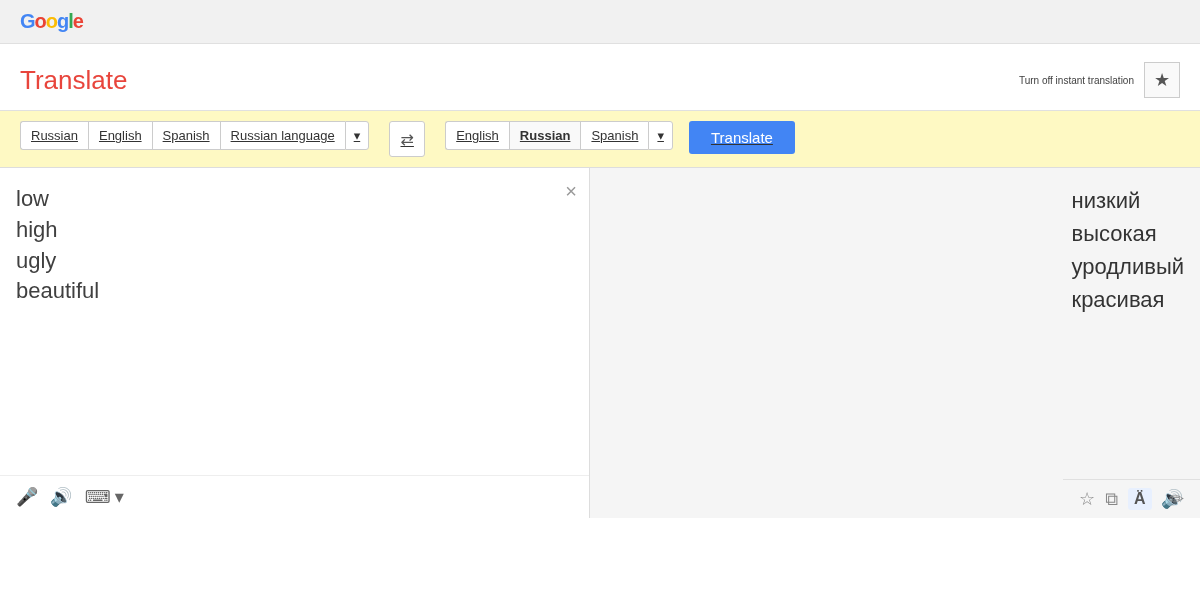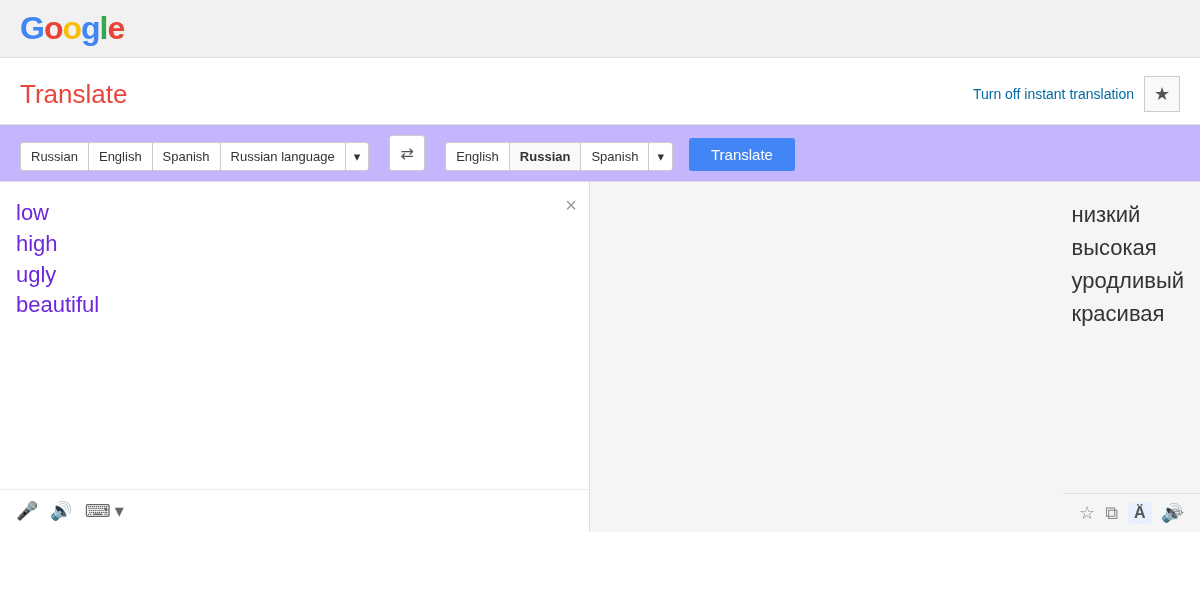--- a/index.html
+++ b/index.html
@@ -7,21 +7,21 @@
 
     
     #header {
       background: #f1f1f1;
       padding: 10px 20px;
       border-bottom: 1px solid #e0e0e0;
       display: flex;
       align-items: center;
     }
     #google-logo {
-      font-size: 32px;
+      font-size: 20px;
       font-weight: bold;
       letter-spacing: -1px;
     }
     .g-blue { color: #4285F4; }
     .g-red { color: #EA4335; }
     .g-yellow { color: #FBBC05; }
     .g-green { color: #34A853; }
 
     
     #title-bar {
@@ -35,43 +35,44 @@
       font-size: 26px;
       color: #e8453c;
       font-weight: 400;
     }
     #title-right {
       display: flex;
       align-items: center;
       gap: 10px;
     }
     #instant-translation-label {
-      font-size: 14px;
-      color: #0369a1;
+      font-size: 10px;
+      color: #404040;
     }
     #star-button {
       width: 36px;
       height: 36px;
       border: 1px solid #ccc;
       background: #f9f9f9;
       display: flex;
       align-items: center;
       justify-content: center;
       cursor: pointer;
       font-size: 18px;
       color: #555;
     }
 
     
     #toolbar {
       display: flex;
-      align-items: flex-end;
+      align-items: flex-start;
       padding: 10px 20px;
-      background: #c4b5fd;
+      background: #fef9c3;
       border-bottom: 1px solid #ddd;
+      text-decoration: underline;
     }
     #source-lang-bar {
       display: flex;
       align-items: center;
       gap: 0;
     }
     .lang-btn {
       padding: 6px 10px;
       font-size: 13px;
       border: 1px solid #ccc;
@@ -172,21 +173,21 @@
       flex: 1;
     }
     #source-textarea {
       width: 100%;
       height: 220px;
       border: none;
       outline: none;
       font-size: 22px;
       padding: 16px 40px 16px 16px;
       resize: none;
-      color: #6d28d9;
+      color: #404040;
       font-family: Arial, sans-serif;
       line-height: 1.4;
       background: #fff;
     }
     #clear-btn {
       position: absolute;
       top: 12px;
       right: 12px;
       font-size: 20px;
       color: #999;

